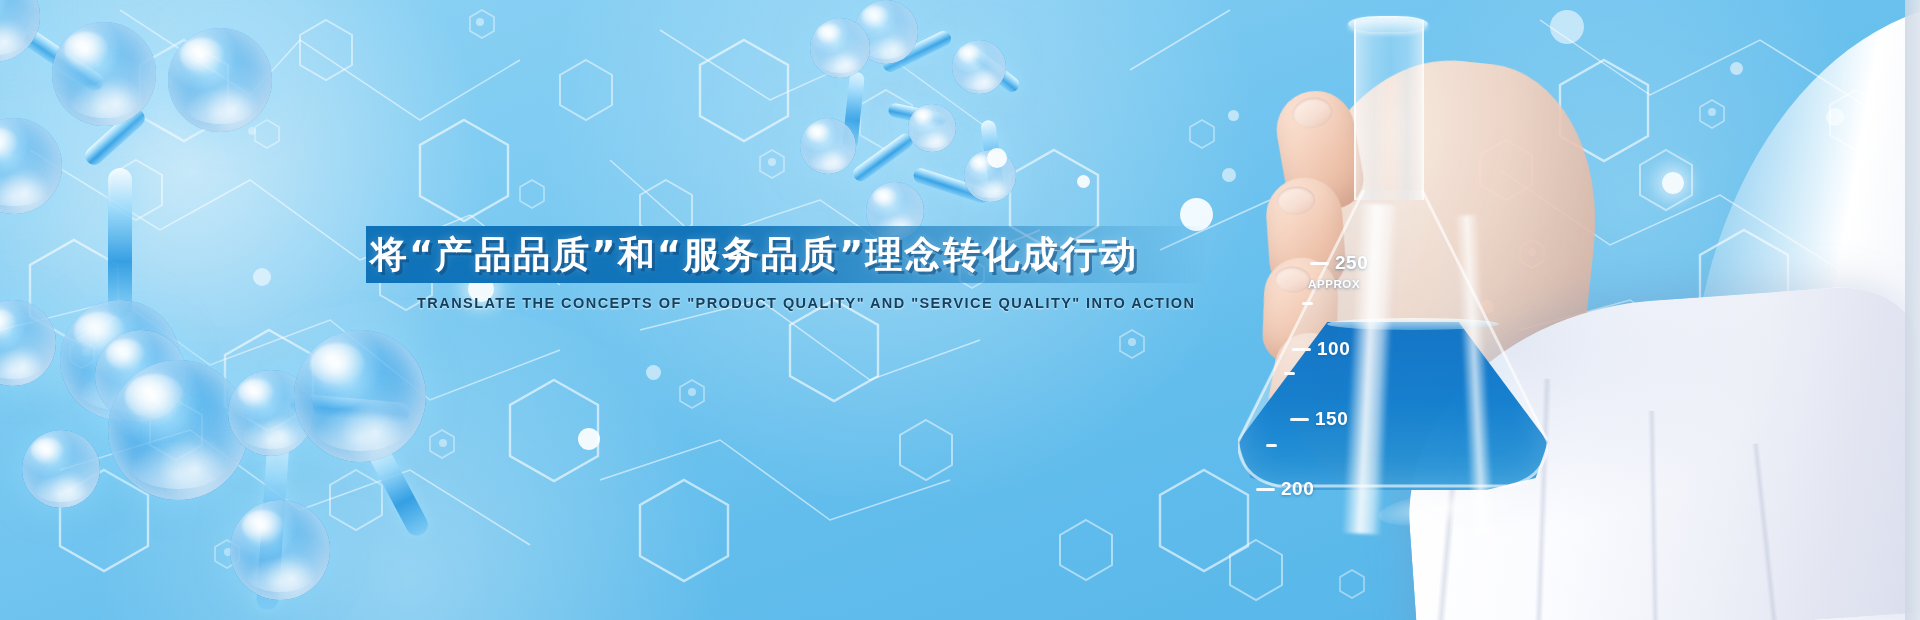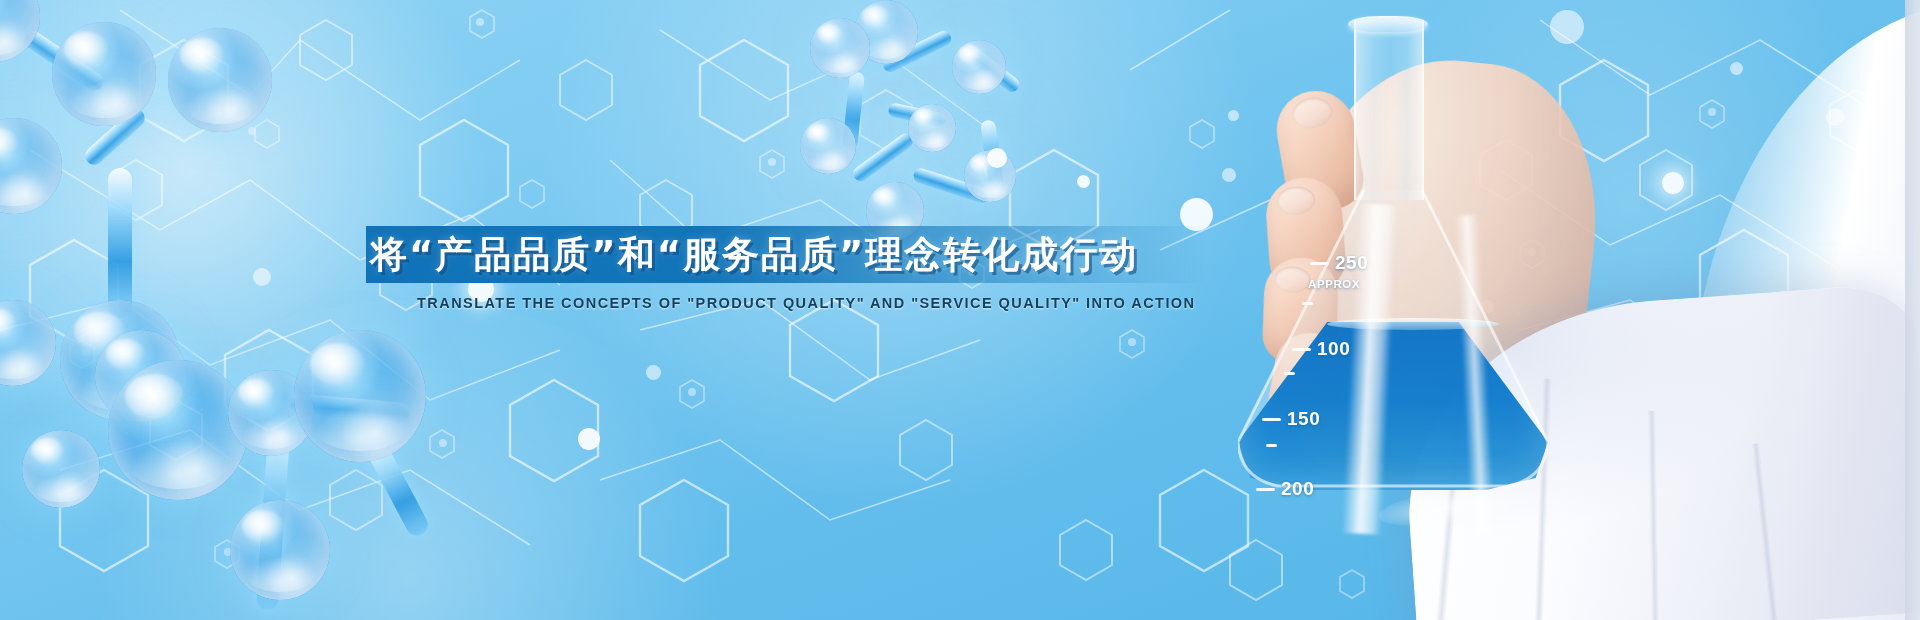--- a/index.html
+++ b/index.html
@@ -405,21 +405,21 @@
     <div class="grad-row" style="left:44px;top:282px;">
       <span class="grad-tick small"></span>
     </div>
     <div class="grad-row" style="left:34px;top:318px;">
       <span class="grad-tick"></span>
       <span class="grad-label">100</span>
     </div>
     <div class="grad-row" style="left:26px;top:352px;">
       <span class="grad-tick small"></span>
     </div>
-    <div class="grad-row" style="left:4px;top:388px;">
+    <div class="grad-row" style="left:32px;top:388px;">
       <span class="grad-tick"></span>
       <span class="grad-label">150</span>
     </div>
     <div class="grad-row" style="left:8px;top:424px;">
       <span class="grad-tick small"></span>
     </div>
     <div class="grad-row" style="left:-2px;top:458px;">
       <span class="grad-tick"></span>
       <span class="grad-label">200</span>
     </div>

